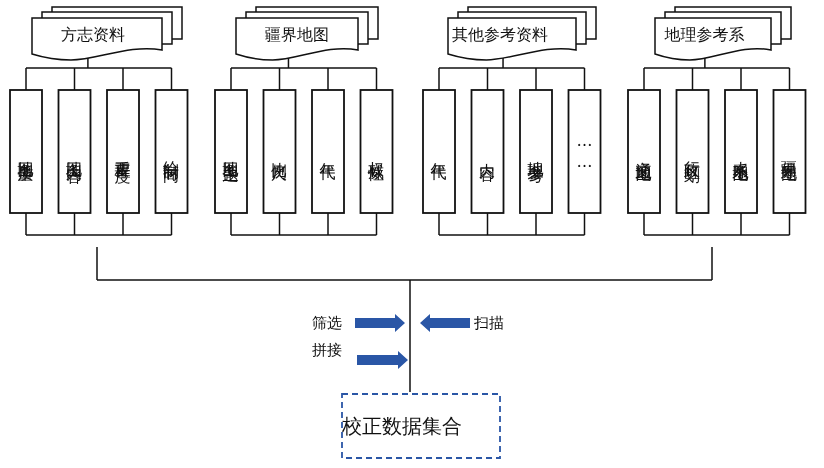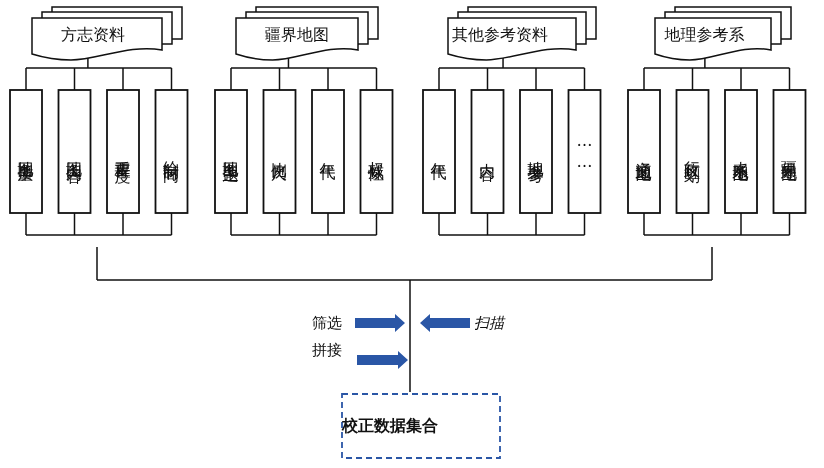--- a/index.html
+++ b/index.html
@@ -5,21 +5,21 @@
     html, body { margin: 0; padding: 0; background: #ffffff; }
     body { width: 824px; height: 468px; position: relative; overflow: hidden;
            font-family: "DejaVu Serif", "Liberation Serif", serif; }
     #canvas { position: absolute; left: 0; top: 0; width: 824px; height: 468px; }
     .lbl { position: absolute; color: #111; white-space: nowrap; }
     .group-title { font-size: 16px; text-align: center; }
     .vtext { position: absolute; font-size: 16px; line-height: 23px; color: #111;
              writing-mode: vertical-rl; text-orientation: upright; letter-spacing: 2px;
              display: flex; align-items: center; justify-content: center; }
     .op { font-size: 15px; }
-    .result { font-size: 16px; font-weight: bold; }
+    .result { font-size: 20px; }
   </style>
 </head>
 <body>
 
 <svg id="canvas" xmlns="http://www.w3.org/2000/svg" width="824" height="468">
     <rect x="52" y="7" width="130" height="32" fill="#fff" stroke="#111111" stroke-width="1.5"></rect>
     <rect x="42" y="12" width="130" height="32" fill="#fff" stroke="#111111" stroke-width="1.5"></rect>
     <path d="M32,18 L162,18 L162,50 C129.5,44 97,60 71,60 C51.5,60 38.5,56 32,54 Z" fill="#fff" stroke="#111111" stroke-width="1.5"></path>
     <line x1="87.9" y1="58" x2="87.9" y2="68" stroke="#111111" stroke-width="1.5"></line>
     <line x1="26" y1="68" x2="171.5" y2="68" stroke="#111111" stroke-width="1.5"></line>
@@ -115,15 +115,15 @@
     <div class="vtext" style="left: 471.5px; top: 90px; width: 32px; height: 123px;">内容</div>
     <div class="vtext" style="left: 520px; top: 90px; width: 32px; height: 123px;">地理参考</div>
     <div class="vtext" style="left: 568.5px; top: 90px; width: 32px; height: 123px;">……</div>
     <div class="lbl group-title" style="left: 655px; top: 24px; width: 99px; height: 22px; line-height: 22px;">地理参考系</div>
     <div class="vtext" style="left: 628px; top: 90px; width: 32px; height: 123px;">交通地图</div>
     <div class="vtext" style="left: 676.5px; top: 90px; width: 32px; height: 123px;">行政区划</div>
     <div class="vtext" style="left: 725px; top: 90px; width: 32px; height: 123px;">水系地图</div>
     <div class="vtext" style="left: 773.5px; top: 90px; width: 32px; height: 123px;">疆界地图</div>
     <div class="lbl op" style="left: 312px; top: 312px; height: 22px; line-height: 22px;">筛选</div>
     <div class="lbl op" style="left: 312px; top: 339px; height: 22px; line-height: 22px;">拼接</div>
-    <div class="lbl op" style="left: 474px; top: 312px; height: 22px; line-height: 22px; font-style: italic;">扫描</div>
+    <div class="lbl op" style="left: 474px; top: 312px; height: 22px; line-height: 22px;">扫描</div>
     <div class="lbl result" style="left: 342px; top: 415px; width: 158px; height: 22px; line-height: 22px;">校正数据集合</div>
   </div>
 
 </body></html>

